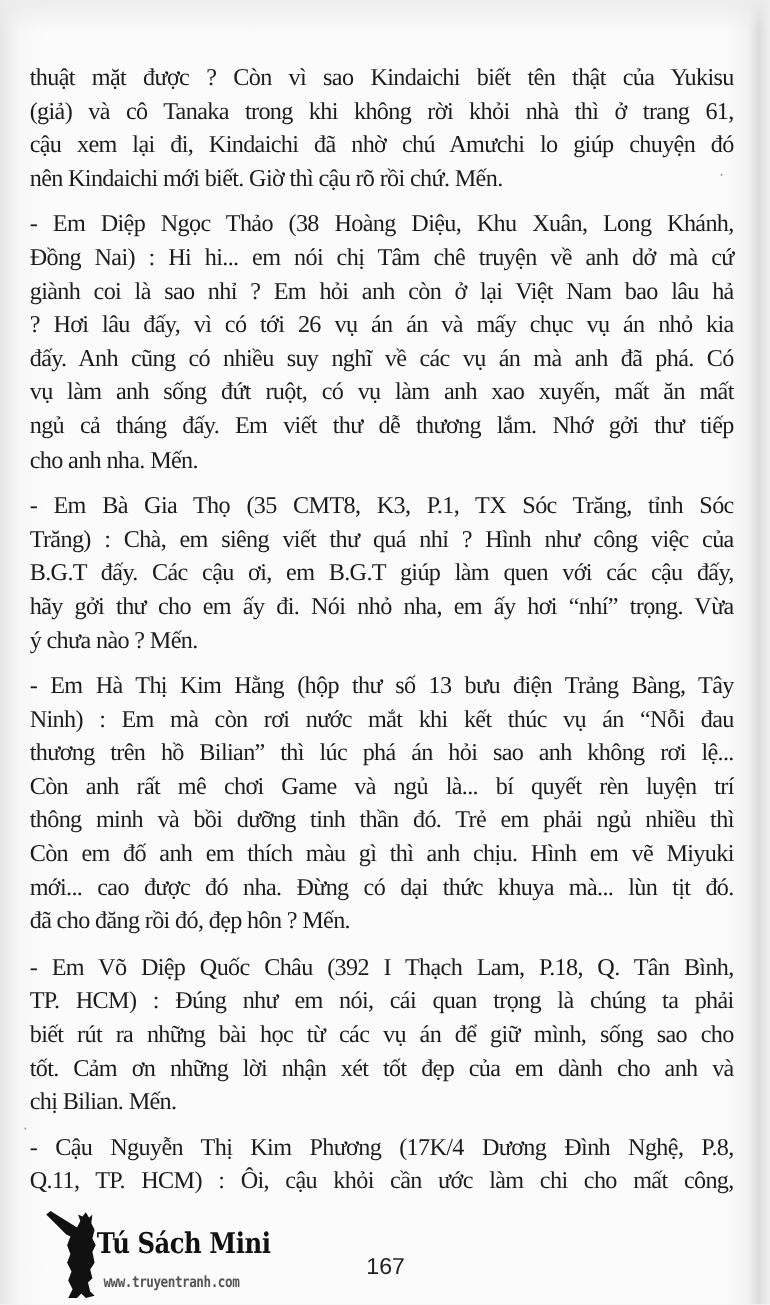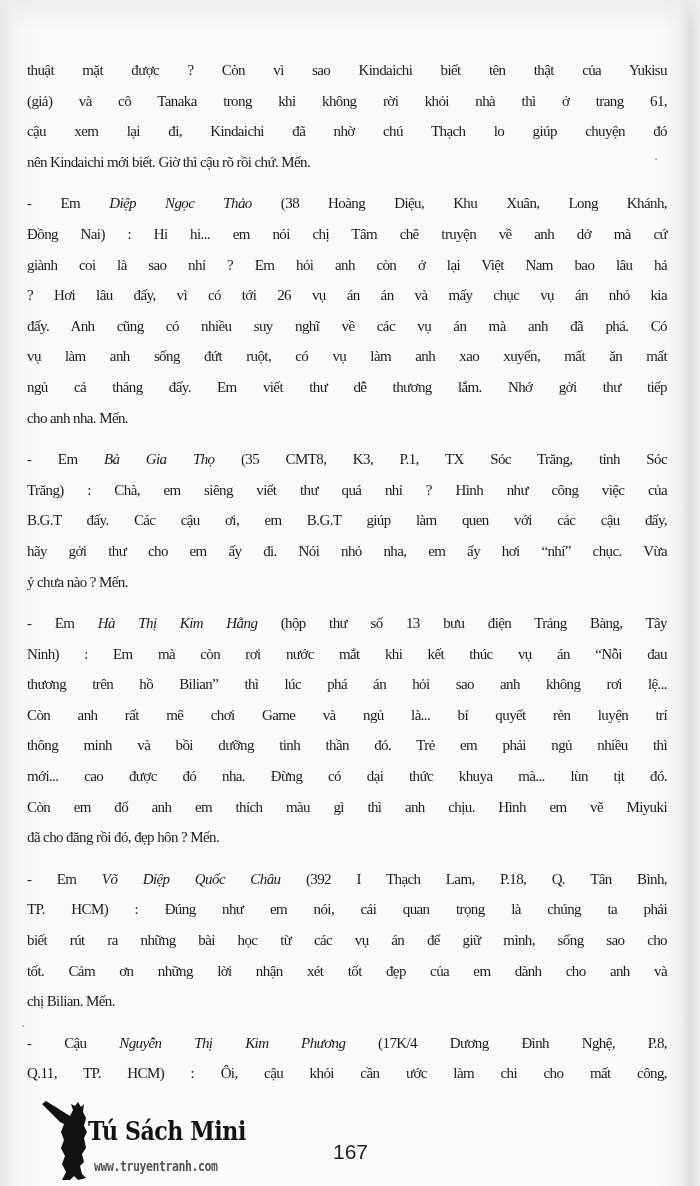--- a/index.html
+++ b/index.html
@@ -15,30 +15,30 @@
   .top-shadow {
     position: absolute; left: 0; top: 0; width: 700px; height: 30px;
     background: linear-gradient(180deg, #ececec, rgba(251,251,251,0));
   }
   .text-column {
     position: absolute; left: 27px; top: 55px; width: 640px;
     color: #1c1c1c;
   }
   .para {
     margin: 0 0 11px 0;
-    font-size: 15px;
+    font-size: 22px;
     line-height: 30.6px;
     letter-spacing: -0.6px;
     word-spacing: 0px;
     text-align: justify;
     text-align-last: left;
   }
   .para .line { display: block; white-space: nowrap; text-align-last: justify; text-align: justify; }
   .para .line.last { text-align-last: left; }
-  .name { font-style: italic; }
+  .name { }
   .footer-logo {
     position: absolute; left: 40px; top: 1098px; width: 240px; height: 86px;
   }
   .logo-figure { position: absolute; left: 0; top: 0; }
   .logo-title {
     position: absolute; left: 48px; top: 18px;
     font-family: "DejaVu Serif", "Liberation Serif", serif;
     font-weight: bold; font-size: 26px; letter-spacing: -0.5px; color: #111;
     transform: scaleX(0.85); transform-origin: left center; white-space: nowrap;
   }
@@ -59,51 +59,51 @@
 <body>
 
 <div class="page">
   <div class="top-shadow"></div>
 
   <div class="text-column">
 
     <p class="para">
       <span class="line">thuật mặt được ? Còn vì sao Kindaichi biết tên thật của Yukisu</span>
       <span class="line">(giả) và cô Tanaka trong khi không rời khỏi nhà thì ở trang 61,</span>
-      <span class="line">cậu xem lại đi, Kindaichi đã nhờ chú Thạch lo giúp chuyện đó</span>
+      <span class="line">cậu xem lại đi, Kindaichi đã nhờ chú Amưchi lo giúp chuyện đó</span>
       <span class="line last">nên Kindaichi mới biết. Giờ thì cậu rõ rồi chứ. Mến.</span>
     </p>
 
     <p class="para">
       <span class="line"><span>- Em </span><span class="name">Diệp Ngọc Thảo</span><span> (38 Hoàng Diệu, Khu Xuân, Long Khánh,</span></span>
       <span class="line">Đồng Nai) : Hi hi... em nói chị Tâm chê truyện về anh dở mà cứ</span>
       <span class="line">giành coi là sao nhỉ ? Em hỏi anh còn ở lại Việt Nam bao lâu hả</span>
       <span class="line">? Hơi lâu đấy, vì có tới 26 vụ án án và mấy chục vụ án nhỏ kia</span>
       <span class="line">đấy. Anh cũng có nhiều suy nghĩ về các vụ án mà anh đã phá. Có</span>
       <span class="line">vụ làm anh sống đứt ruột, có vụ làm anh xao xuyến, mất ăn mất</span>
       <span class="line">ngủ cả tháng đấy. Em viết thư dễ thương lắm. Nhớ gởi thư tiếp</span>
       <span class="line last">cho anh nha. Mến.</span>
     </p>
 
     <p class="para">
       <span class="line"><span>- Em </span><span class="name">Bà Gia Thọ</span><span> (35 CMT8, K3, P.1, TX Sóc Trăng, tỉnh Sóc</span></span>
       <span class="line">Trăng) : Chà, em siêng viết thư quá nhỉ ? Hình như công việc của</span>
       <span class="line">B.G.T đấy. Các cậu ơi, em B.G.T giúp làm quen với các cậu đấy,</span>
-      <span class="line">hãy gởi thư cho em ấy đi. Nói nhỏ nha, em ấy hơi “nhí” chục. Vừa</span>
+      <span class="line">hãy gởi thư cho em ấy đi. Nói nhỏ nha, em ấy hơi “nhí” trọng. Vừa</span>
       <span class="line last">ý chưa nào ? Mến.</span>
     </p>
 
     <p class="para">
       <span class="line"><span>- Em </span><span class="name">Hà Thị Kim Hằng</span><span> (hộp thư số 13 bưu điện Trảng Bàng, Tây</span></span>
       <span class="line">Ninh) : Em mà còn rơi nước mắt khi kết thúc vụ án “Nỗi đau</span>
       <span class="line">thương trên hồ Bilian” thì lúc phá án hỏi sao anh không rơi lệ...</span>
       <span class="line">Còn anh rất mê chơi Game và ngủ là... bí quyết rèn luyện trí</span>
       <span class="line">thông minh và bồi dưỡng tinh thần đó. Trẻ em phải ngủ nhiều thì</span>
+      <span class="line">Còn em đố anh em thích màu gì thì anh chịu. Hình em vẽ Miyuki</span>
       <span class="line">mới... cao được đó nha. Đừng có dại thức khuya  mà... lùn tịt đó.</span>
-      <span class="line">Còn em đố anh em thích màu gì thì anh chịu. Hình em vẽ Miyuki</span>
       <span class="line last">đã cho đăng rồi đó, đẹp hôn ? Mến.</span>
     </p>
 
     <p class="para">
       <span class="line"><span>- Em </span><span class="name">Võ Diệp Quốc Châu</span><span> (392 I Thạch Lam, P.18, Q. Tân Bình,</span></span>
       <span class="line">TP. HCM) : Đúng như em nói, cái quan trọng là chúng ta phải</span>
       <span class="line">biết rút ra những bài học từ các vụ án để giữ mình, sống sao cho</span>
       <span class="line">tốt. Cảm ơn những lời nhận xét tốt đẹp của em dành cho anh và</span>
       <span class="line last">chị Bilian. Mến.</span>
     </p>

